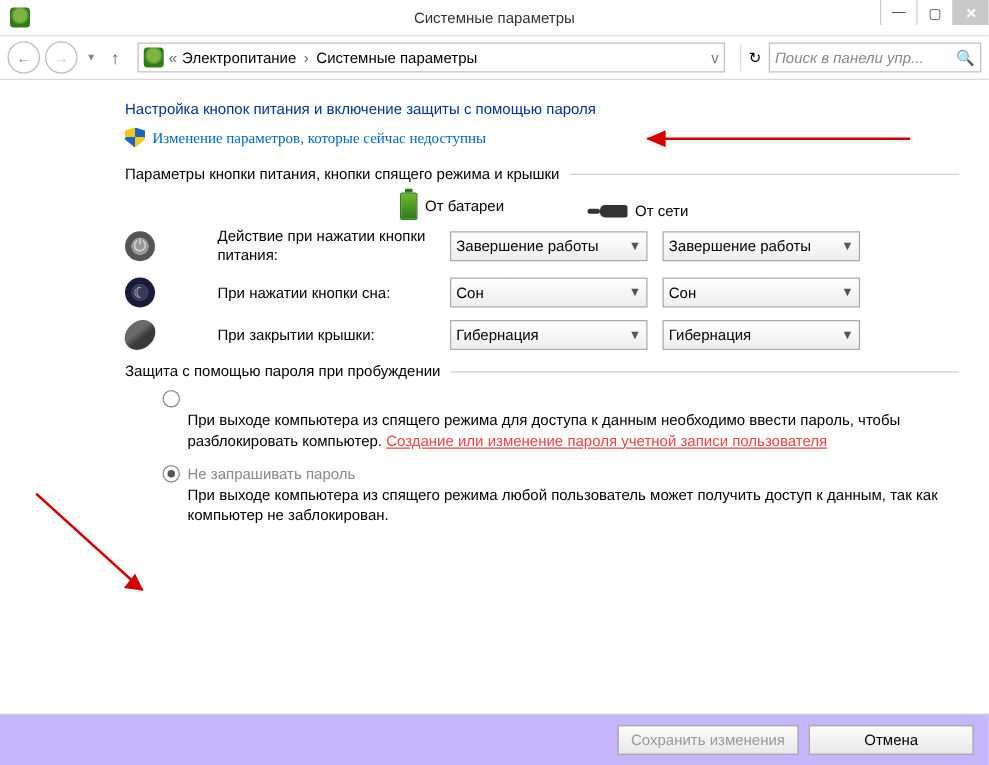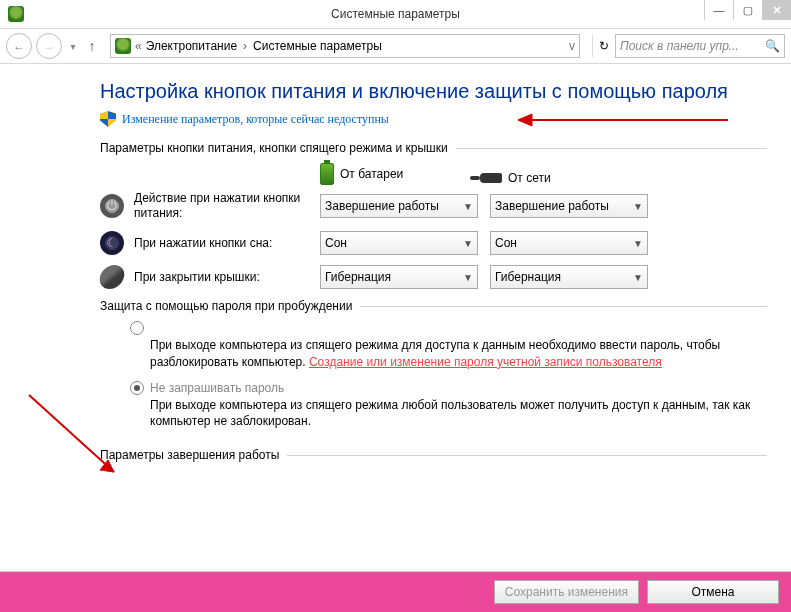--- a/index.html
+++ b/index.html
@@ -121,21 +121,21 @@
     overflow-y: auto;
     padding: 16px 20px 0 100px;
   }
   .content::-webkit-scrollbar { width: 16px; }
   .content::-webkit-scrollbar-thumb { background: #cdcdcd; }
   .content::-webkit-scrollbar-track { background: #f0f0f0; }
 
   h2.page-title {
     color: #003399;
     font-weight: normal;
-    font-size: 20px;
+    font-size: 12px;
     margin: 0 0 8px 0;
   }
   .desc { margin: 0 0 10px 0; line-height: 1.4; }
   .shield-link {
     display: flex; align-items: center;
     margin-bottom: 14px;
   }
   .shield-icon {
     width: 16px; height: 16px;
     background: conic-gradient(#1864c7 0 25%, #f5c718 0 50%, #1864c7 0 75%, #f5c718 0 100%);
@@ -222,20 +222,21 @@
     color: #ccc; font-size: 12px;
   }
   .icon-lid {
     width: 28px; height: 20px; border-radius: 0;
     background: linear-gradient(135deg,#6a6a6a 40%,#3a3a3a 60%);
     transform: skewX(-12deg);
   }
   .row-label {
     width: 186px;
     line-height: 1.25;
+    margin-left: 40px;
   }
   .dropdown {
     width: 148px;
     height: 22px;
     border: 1px solid #aaa;
     background: linear-gradient(#fff,#eee);
     display: flex; align-items: center;
     padding: 0 4px;
     margin-right: 12px;
     font-size: 12px;
@@ -264,21 +265,21 @@
     position: absolute;
     stroke: #d40000; fill: #d40000;
     pointer-events: none;
   }
 
   .footer {
     position: absolute;
     bottom: 0; left: 0; right: 0;
     height: 40px;
     border-top: 1px solid #d0d0d0;
-    background: #ec4899;
+    background: #c4b5fd;
     display: flex; align-items: center; justify-content: flex-end;
     padding: 0 12px;
     gap: 8px;
   }
   .btn {
     min-width: 110px;
     height: 22px;
     border: 1px solid #aaa;
     background: linear-gradient(#fcfcfc,#e8e8e8);
     display: flex; align-items: center; justify-content: center;
@@ -406,24 +407,20 @@
   </div>
 
   <div class="radio-block" style="position:relative;">
     <div class="radio-row">
       <div class="radio checked"></div>
       <span class="radio-label disabled">Не запрашивать пароль</span>
     </div>
     <div class="subtext">При выходе компьютера из спящего режима любой пользователь может получить доступ к данным, так как компьютер не заблокирован.</div>
   </div>
 
-  <div class="section-header" style="margin-top:18px;">
-    <span class="label">Параметры завершения работы</span>
-    <div class="line"></div>
-  </div>
 
 </div>
 
 <svg class="arrow-red" style="left:24px; top:390px;" width="120" height="100">
   <line x1="5" y1="5" x2="90" y2="82" stroke="#d40000" stroke-width="2"></line>
   <polygon points="90,82 76,80 84,70" fill="#d40000"></polygon>
 </svg>
 
 <div class="footer">
   <div class="btn disabled">Сохранить изменения</div>

